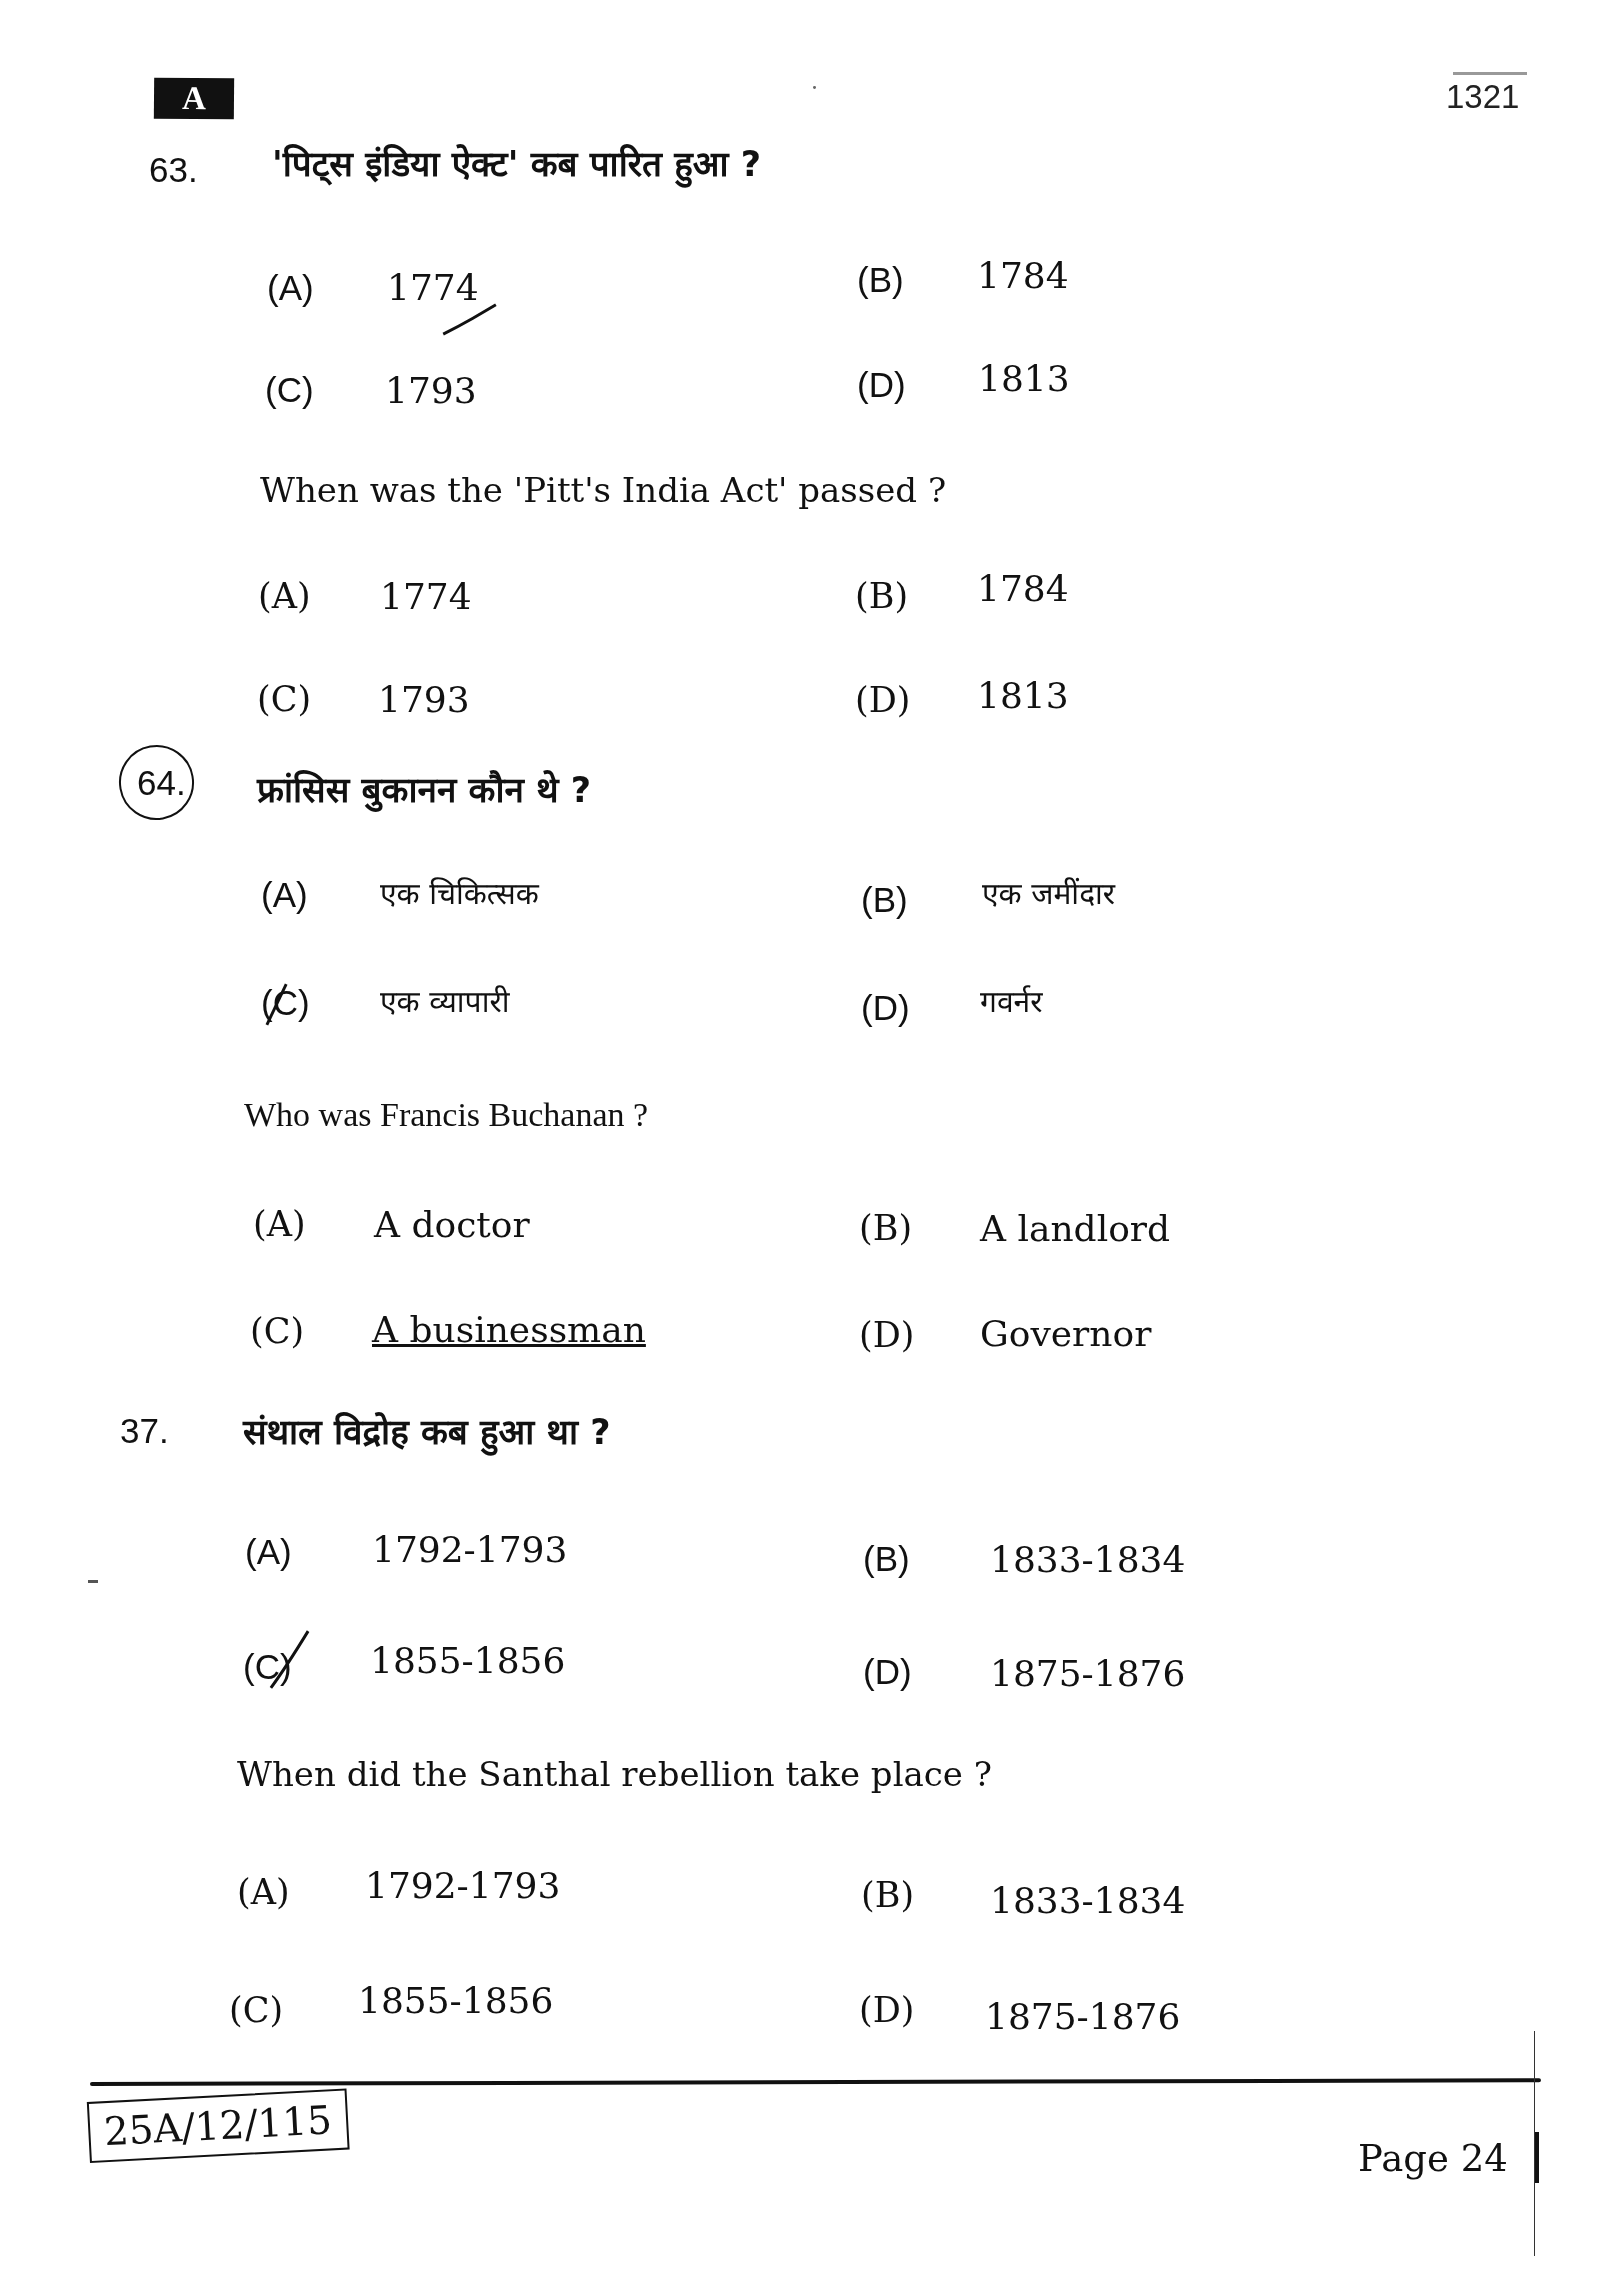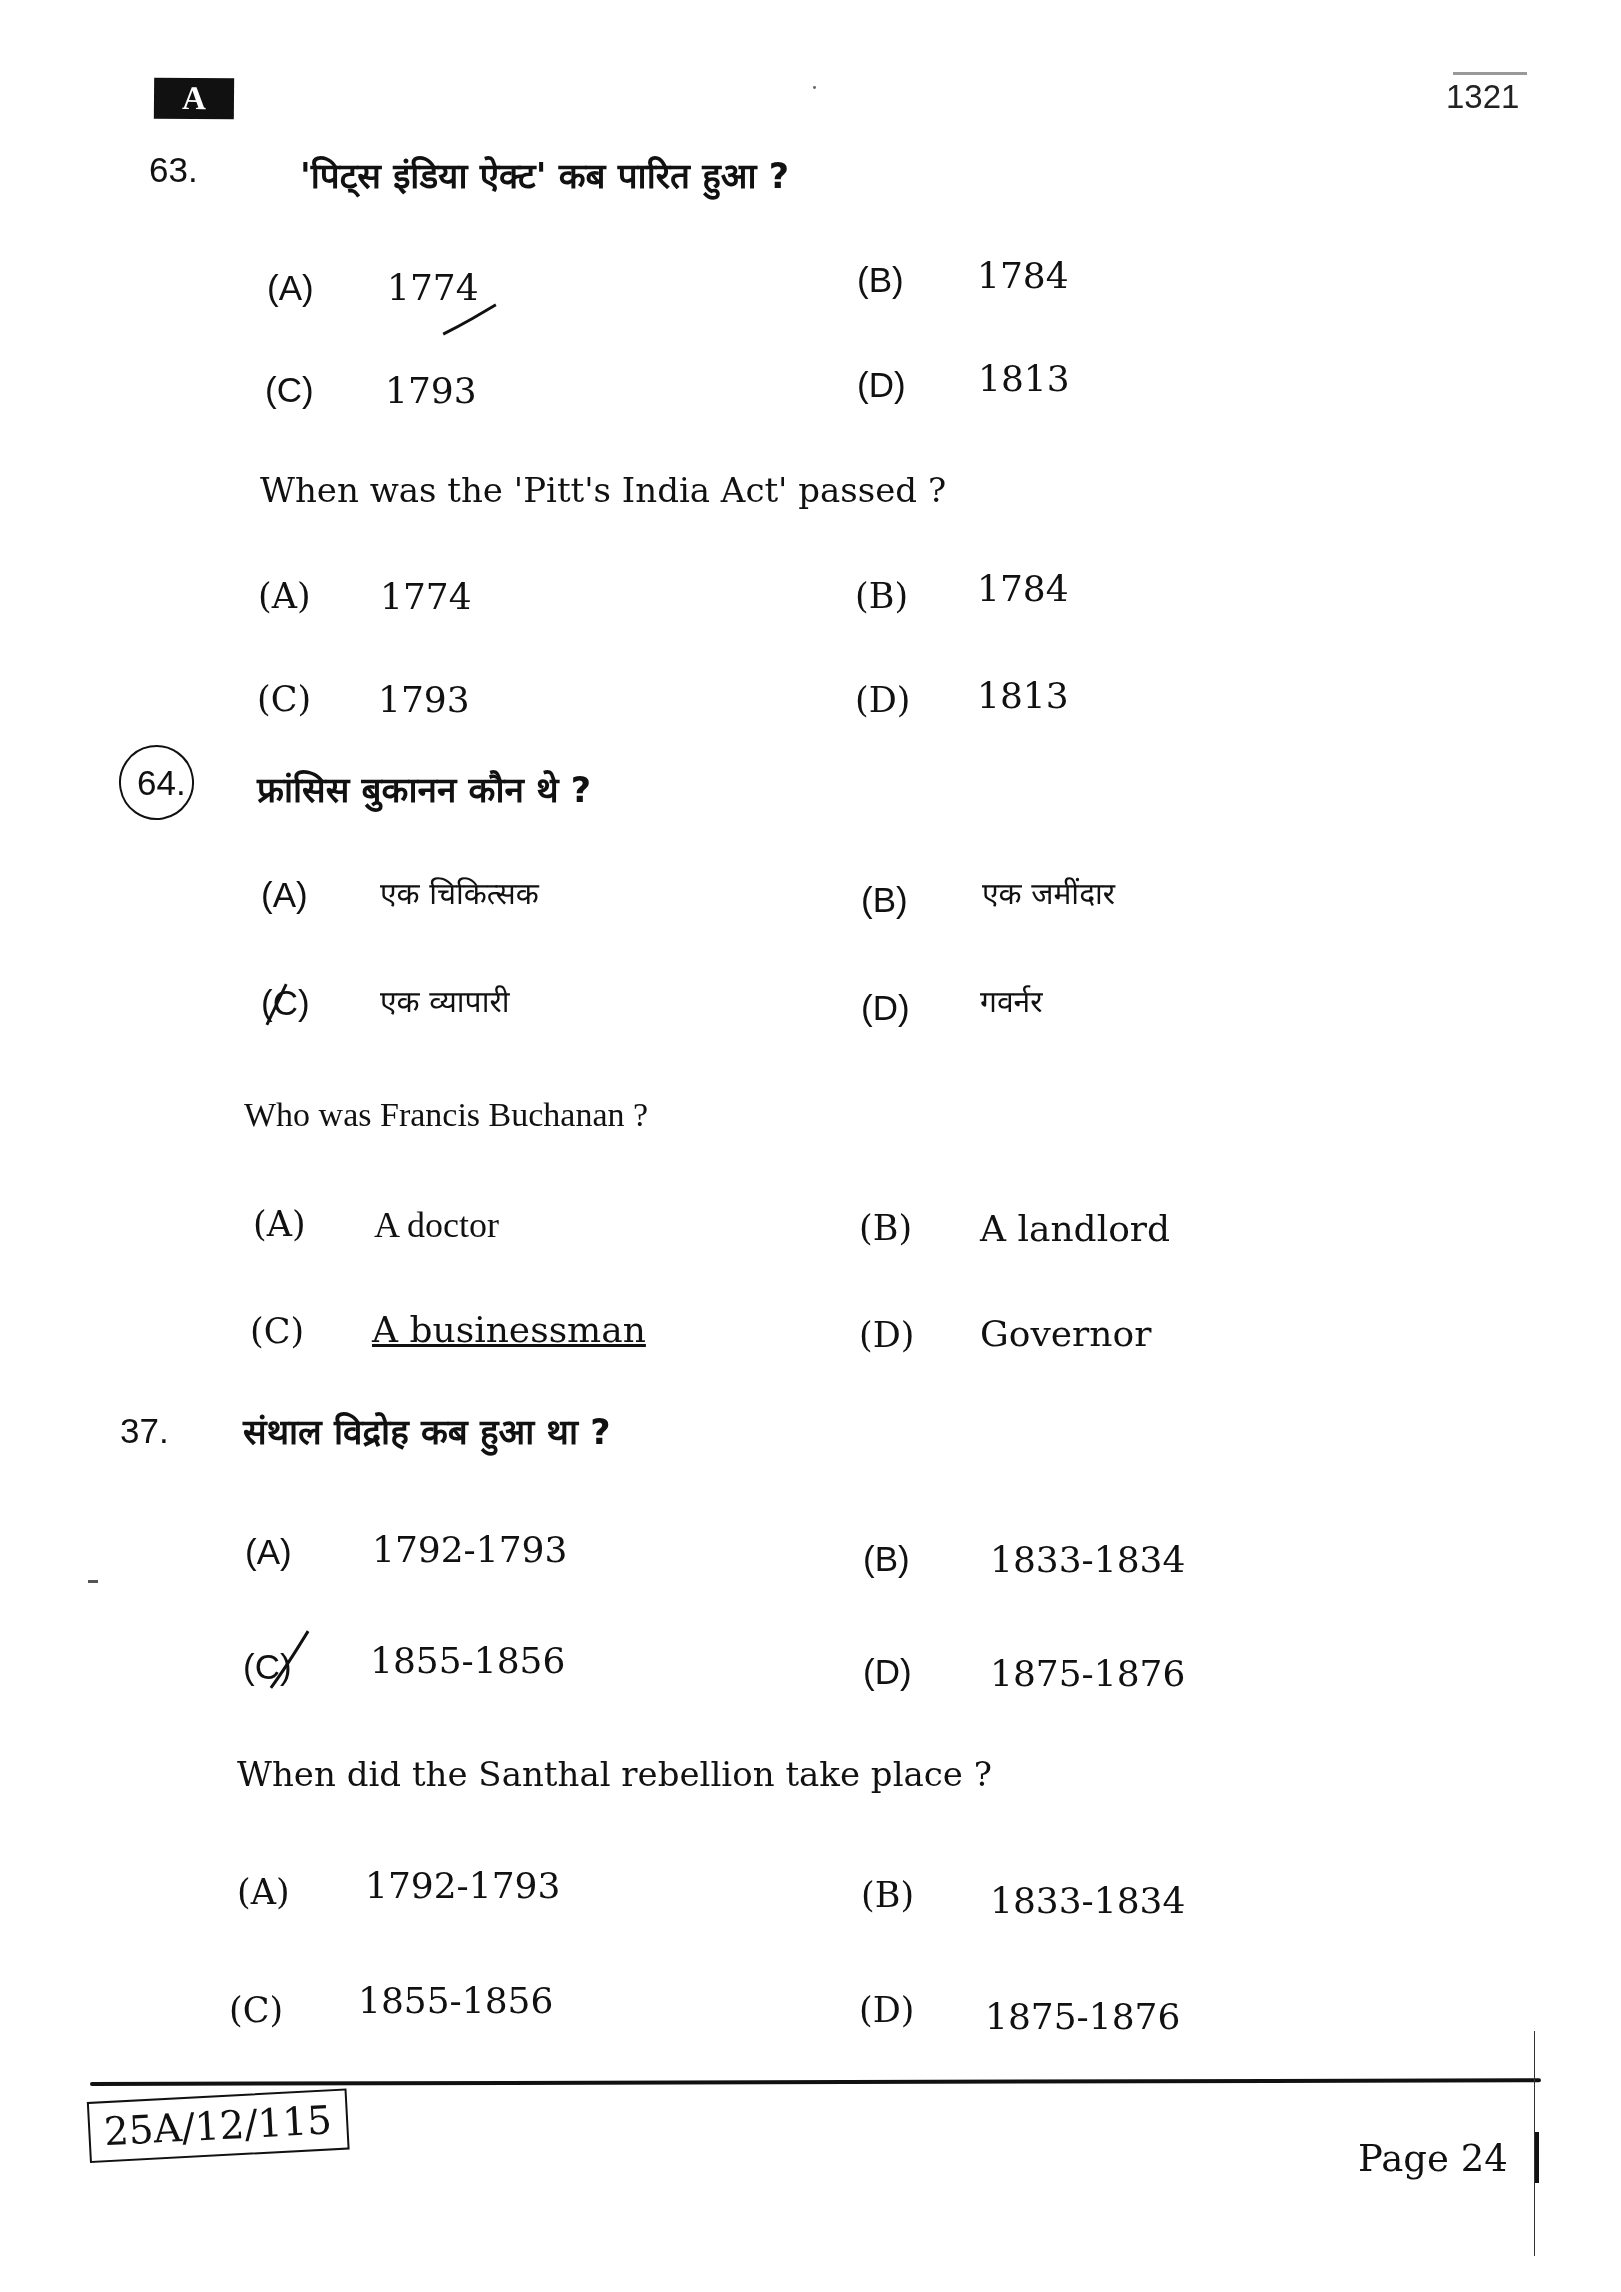--- a/index.html
+++ b/index.html
@@ -51,21 +51,21 @@
   </style>
 </head>
 <body>
 
 <div class="abs set-badge">A</div>
 <div class="abs stamp-line"></div>
 <div class="abs stamp">1321</div>
 <div class="abs dot" style="left:813px;top:86px;"></div>
 
 <div class="abs qnum" style="left:149px;top:150px;">63.</div>
-<div class="abs hindi" style="left:272px;top:151px;margin-left:28px;">'पिट्स इंडिया ऐक्ट' कब पारित हुआ ?</div>
+<div class="abs hindi" style="left:272px;top:139px;">'पिट्स इंडिया ऐक्ट' कब पारित हुआ ?</div>
 
 <div class="abs opt-letter-hi" style="left:267px;top:268px;">(A)</div>
 <div class="abs opt-val" style="left:387px;top:267px;">1774</div>
 <svg class="abs" style="left:439px;top:299px;" width="64" height="39" viewBox="0 0 65 40">
     <path class="tick" d="M4 36 Q20 28 34 20 L58 6"></path>
   </svg>
 <div class="abs opt-letter-hi" style="left:857px;top:260px;">(B)</div>
 <div class="abs opt-val" style="left:977px;top:255px;">1784</div>
 <div class="abs opt-letter-hi" style="left:265px;top:370px;">(C)</div>
 <div class="abs opt-val" style="left:385px;top:370px;">1793</div>
@@ -93,21 +93,21 @@
 <div class="abs opt-letter-hi" style="left:261px;top:983px;">(C)</div>
 <svg class="abs" style="left:263px;top:980px;" width="29" height="49" viewBox="0 0 30 50">
     <path class="tick" d="M4 46 L24 4"></path>
   </svg>
 <div class="abs opt-val-hi" style="left:380px;top:980px;text-align:right;">एक व्यापारी</div>
 <div class="abs opt-letter-hi" style="left:861px;top:988px;">(D)</div>
 <div class="abs opt-val-hi" style="left:980px;top:980px;">गवर्नर</div>
 
 <div class="abs eng" style="left:244px;top:1096px;font-family:Liberation Serif, serif;">Who was Francis Buchanan ?</div>
 <div class="abs opt-letter-en" style="left:253px;top:1204px;">(A)</div>
-<div class="abs opt-val" style="left:374px;top:1204px;font-family:Liberation Serif, serif;">A doctor</div>
+<div class="abs opt-val" style="left:374px;top:1204px;">A doctor</div>
 <div class="abs opt-letter-en" style="left:859px;top:1208px;">(B)</div>
 <div class="abs opt-val" style="left:980px;top:1208px;">A landlord</div>
 <div class="abs opt-letter-en" style="left:250px;top:1311px;">(C)</div>
 <div class="abs opt-val" style="left:372px;top:1309px;text-decoration:underline;">A businessman</div>
 <div class="abs opt-letter-en" style="left:859px;top:1315px;">(D)</div>
 <div class="abs opt-val" style="left:980px;top:1313px;">Governor</div>
 
 <div class="abs qnum" style="left:120px;top:1411px;">37.</div>
 <div class="abs hindi" style="left:243px;top:1407px;">संथाल विद्रोह कब हुआ था ?</div>
 <div class="abs" style="left:88px;top:1580px;width:9.8px;height:2.9px;background:#555;"></div>

